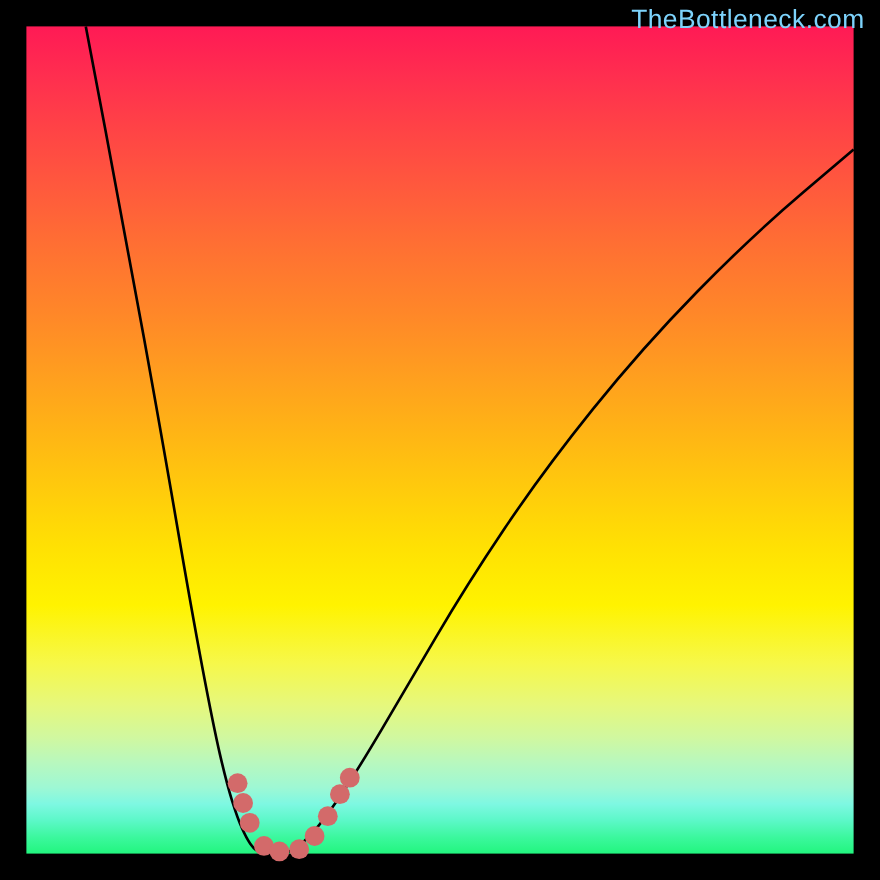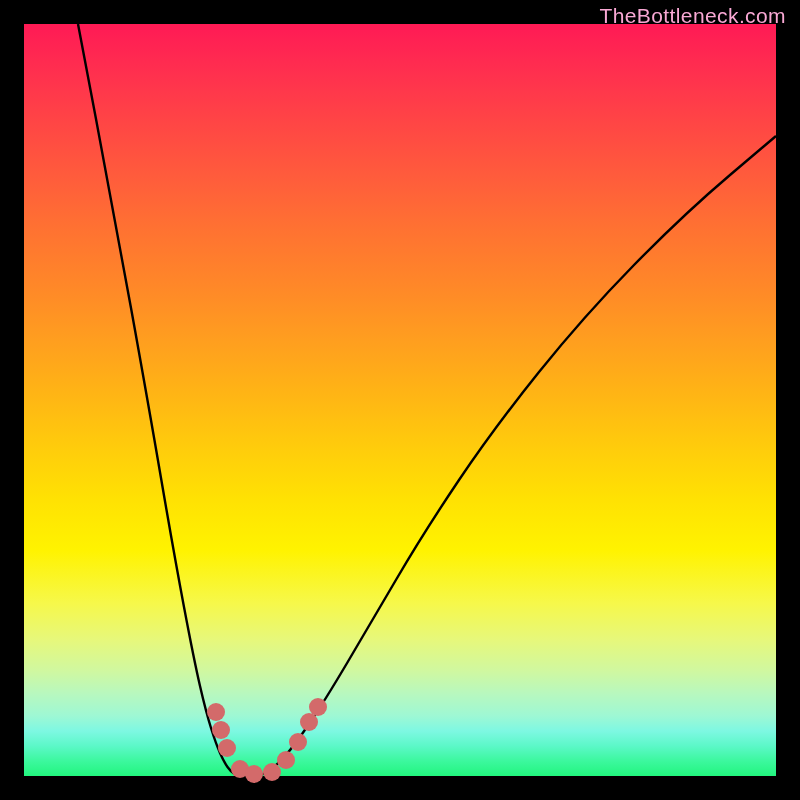--- a/index.html
+++ b/index.html
@@ -39,22 +39,22 @@
       #5cf8c8 96%,
       #3cf89e 98%,
       #22f57e 100%
     );
   }
 
   .watermark {
     position: absolute;
     top: 4px;
     right: 14px;
-    color: #f9a8d4;
-    font-size: 21px;
+    color: #7dd3fc;
+    font-size: 24px;
     font-weight: 400;
     letter-spacing: 0.4px;
     z-index: 10;
     margin-left: 44px;
   }
 
   svg.overlay {
     position: absolute;
     left: 24px;
     top: 24px;

